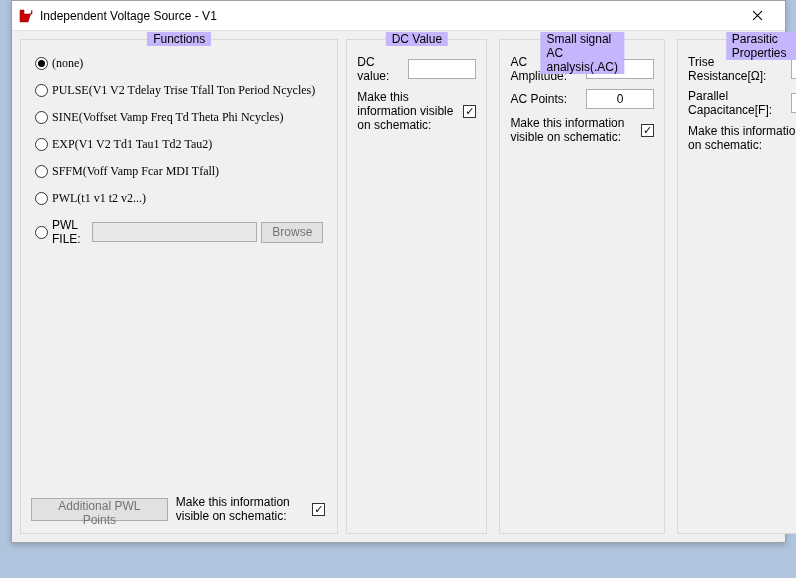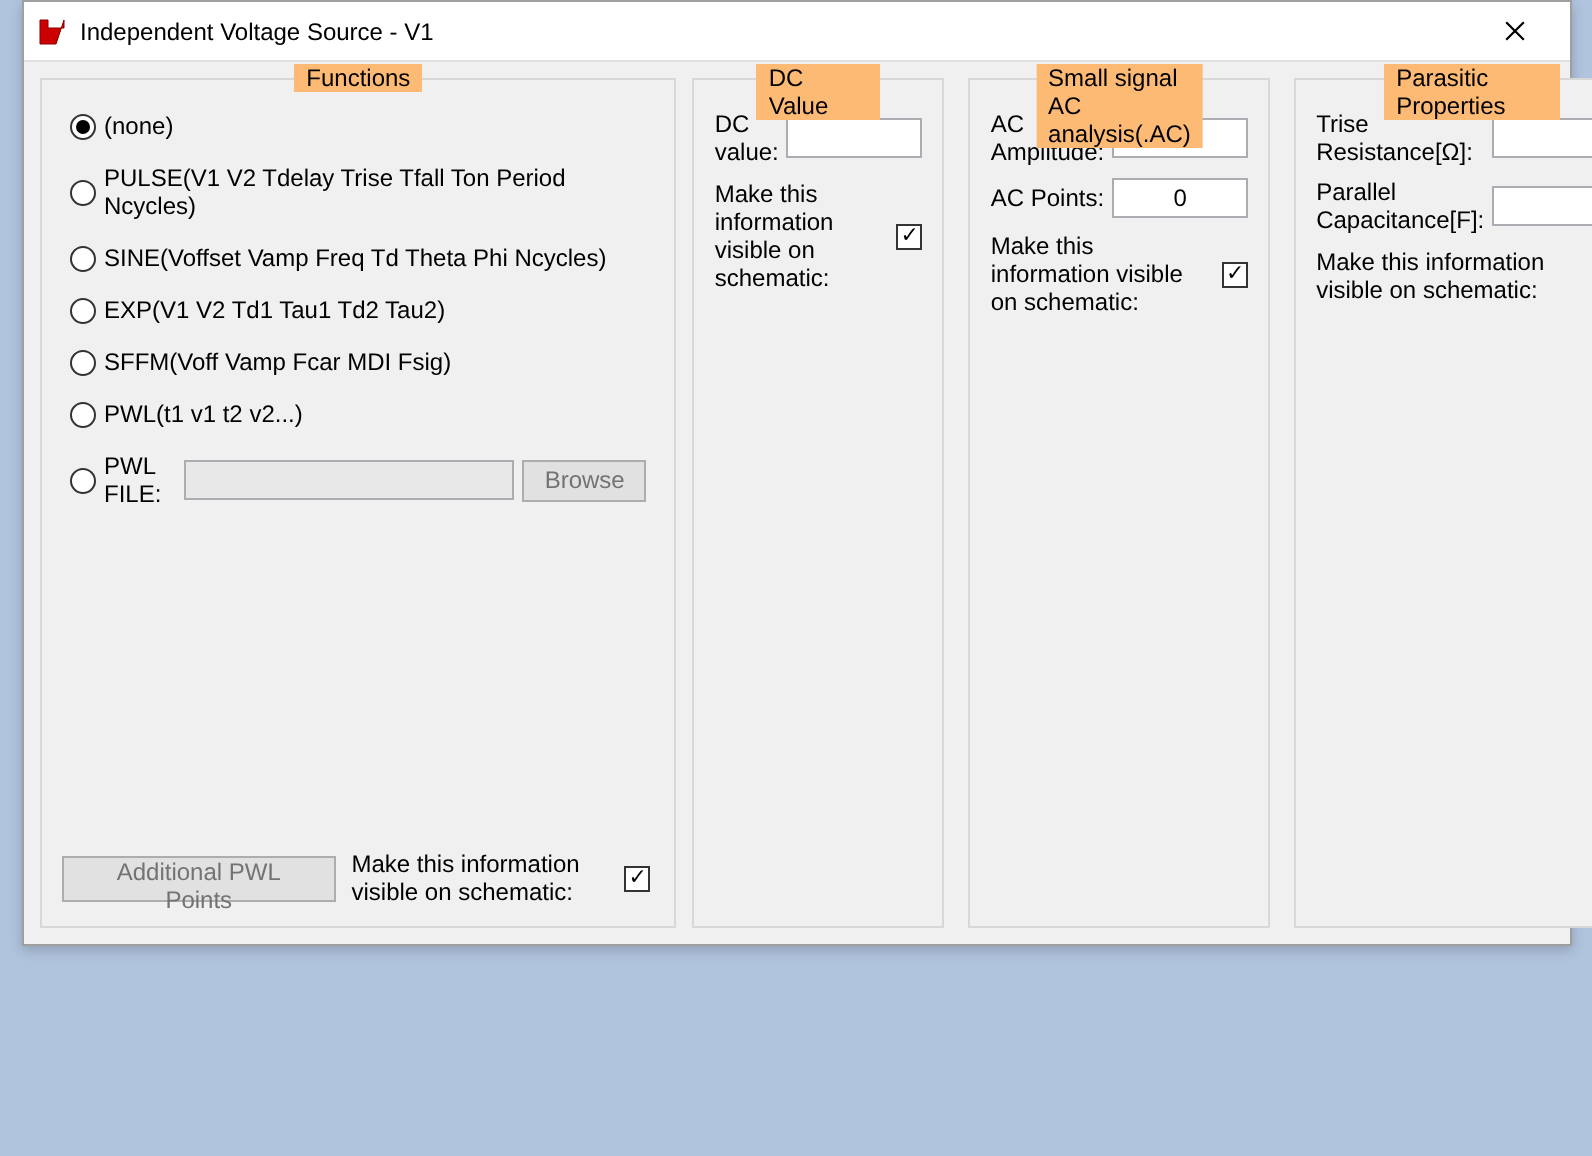--- a/index.html
+++ b/index.html
@@ -9,21 +9,21 @@
   background: #b0c4de;
   width: 796px;
   height: 578px;
   overflow: hidden;
   position: relative;
 }
 .dialog {
   position: absolute;
   top: 0; left: 11px;
   width: 775px;
-  height: 473px;
+  height: 543px;
   background: #f0f0f0;
   border: 1px solid #9f9f9f;
   box-shadow: 0 2px 6px rgba(0,0,0,0.2);
 }
 .titlebar {
   height: 30px;
   background: #fff;
   border-bottom: 1px solid #e0e0e0;
   display: flex;
   align-items: center;
@@ -58,35 +58,36 @@
   border: 1px solid #d8d8d8;
   padding: 10px 10px 10px 10px;
   position: relative;
   background: #f0f0f0;
 }
 .fieldset-legend {
   position: absolute;
   top: -8px;
   left: 50%;
   transform: translateX(-50%);
-  background: #fdba74;
+  background: #c4b5fd;
   padding: 0 6px;
   font-size: 12px;
   color: #000;
 }
 .left-col .fieldset {
   flex: 1;
   display: flex;
   flex-direction: column;
 }
 .radio-row {
   display: flex;
   align-items: center;
   gap: 4px;
   padding: 6px 4px;
+  font-family: Liberation Serif, serif;
 }
 .radio {
   width: 13px; height: 13px;
   border: 1px solid #333;
   border-radius: 50%;
   display: inline-flex;
   align-items: center;
   justify-content: center;
   background: #fff;
   flex-shrink: 0;
@@ -144,21 +145,21 @@
   content: "✓";
   font-size: 11px;
   line-height: 1;
   color: #000;
 }
 .right-col .fieldset { padding: 12px 10px 10px 10px; }
 .field-row {
   display: flex;
   align-items: center;
   justify-content: flex-end;
-  gap: 4px;
+  gap: 19px;
   padding: 3px 0;
 }
 .field-row label { font-size: 12px; color: #000; }
 .field-row input.text { width: 68px; text-align: center; }
 .right-col .chk-row { padding: 4px 0 0 0; }
 .button-row {
   margin-top: auto;
   display: flex;
   justify-content: flex-end;
   gap: 12px;
@@ -204,21 +205,21 @@
         <div class="radio-row">
           <span class="radio"></span>
           <span class="radio-label">SINE(Voffset Vamp Freq Td Theta Phi Ncycles)</span>
         </div>
         <div class="radio-row">
           <span class="radio"></span>
           <span class="radio-label">EXP(V1 V2 Td1 Tau1 Td2 Tau2)</span>
         </div>
         <div class="radio-row">
           <span class="radio"></span>
-          <span class="radio-label">SFFM(Voff Vamp Fcar MDI Fsig)</span>
+          <span class="radio-label">SFFM(Voff Vamp Fcar MDI Tfall)</span>
         </div>
         <div class="radio-row">
           <span class="radio"></span>
           <span class="radio-label">PWL(t1 v1 t2 v2...)</span>
         </div>
         <div class="pwlfile-row">
           <span class="radio"></span>
           <span class="radio-label">PWL FILE:</span>
           <input class="text" type="text" disabled="" style="">
           <button class="win" disabled="">Browse</button>

